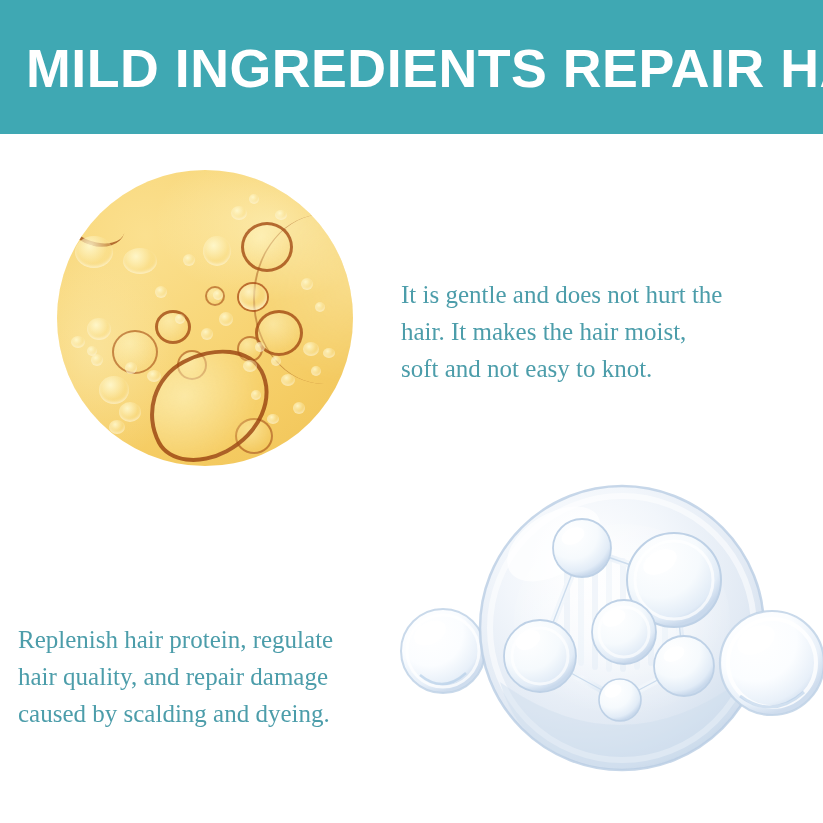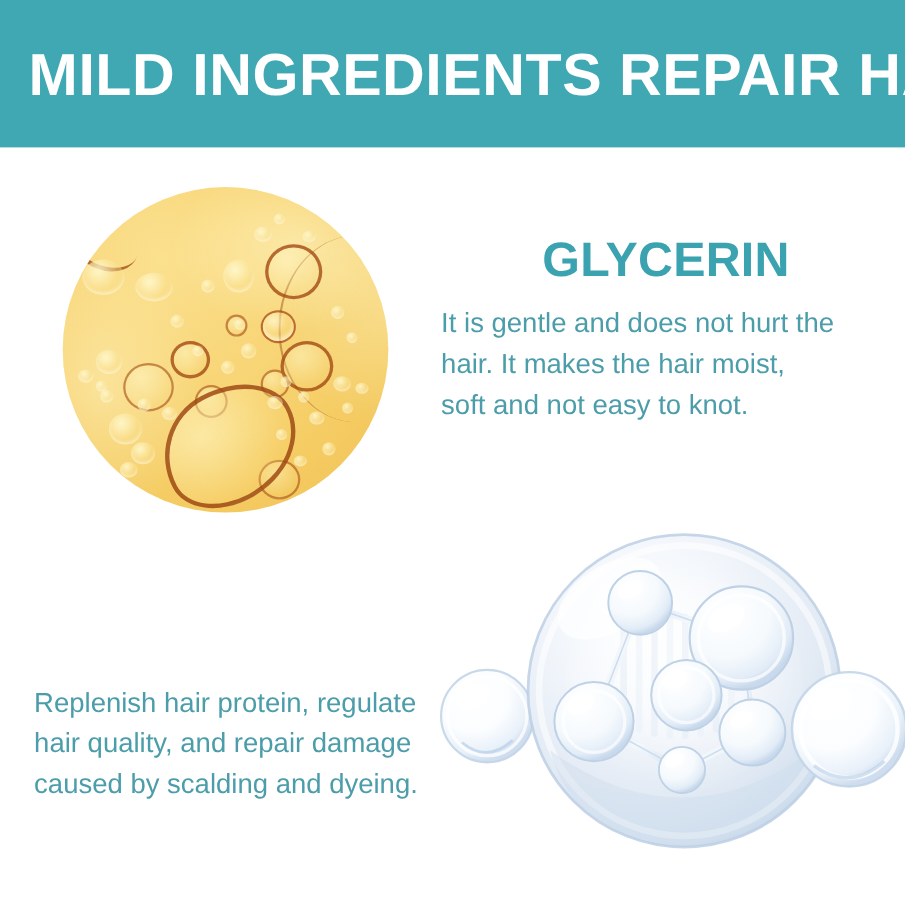--- a/index.html
+++ b/index.html
@@ -62,33 +62,33 @@
   }
   #collagen-heading {
     left: 28px;
     top: 548px;
   }
 
   
   .section-body {
     position: absolute;
     color: #4c9daa;
-    font-family: Liberation Sans, sans-serif;
+    font-family: Liberation Serif, serif;
     font-weight: normal;
     font-size: 25px;
     line-height: 37px;
     white-space: pre-line;
   }
   #glycerin-body {
     left: 401px;
     top: 276px;
     width: 400px;
   }
   #collagen-body {
-    left: 31px;
+    left: 18px;
     top: 621px;
     width: 400px;
   }
 
   
   #oil-circle {
     position: absolute;
     left: 57px;
     top: 170px;
     width: 296px;
@@ -237,21 +237,20 @@
     <div class="drop soft" style="left:218px; top:40px; width:12px; height:10px;"></div>
     <div class="drop rim-strong" style="left:182px; top:114px; width:28px; height:26px;"></div>
     <div class="drop soft" style="left:98px; top:116px; width:12px; height:12px;"></div>
     <div class="drop soft" style="left:118px; top:144px; width:10px; height:10px;"></div>
     <div class="drop soft" style="left:90px; top:200px; width:14px; height:12px;"></div>
     <div class="drop soft" style="left:68px; top:192px; width:12px; height:12px;"></div>
     <div class="drop soft" style="left:244px; top:108px; width:12px; height:12px;"></div>
     <div class="drop soft" style="left:258px; top:132px; width:10px; height:10px;"></div>
   </div>
 
-  <div id="glycerin-heading" class="section-heading">GLYCERIN</div>
   <div id="glycerin-body" class="section-body">It is gentle and does not hurt the
 hair. It makes the hair moist,
 soft and not easy to knot.</div>
 
   <div id="collagen-body" class="section-body">Replenish hair protein, regulate
 hair quality, and repair damage
 caused by scalding and dyeing.</div>
 
   <div id="molecule-visual">
     <svg viewBox="0 0 431 320" xmlns="http://www.w3.org/2000/svg">

